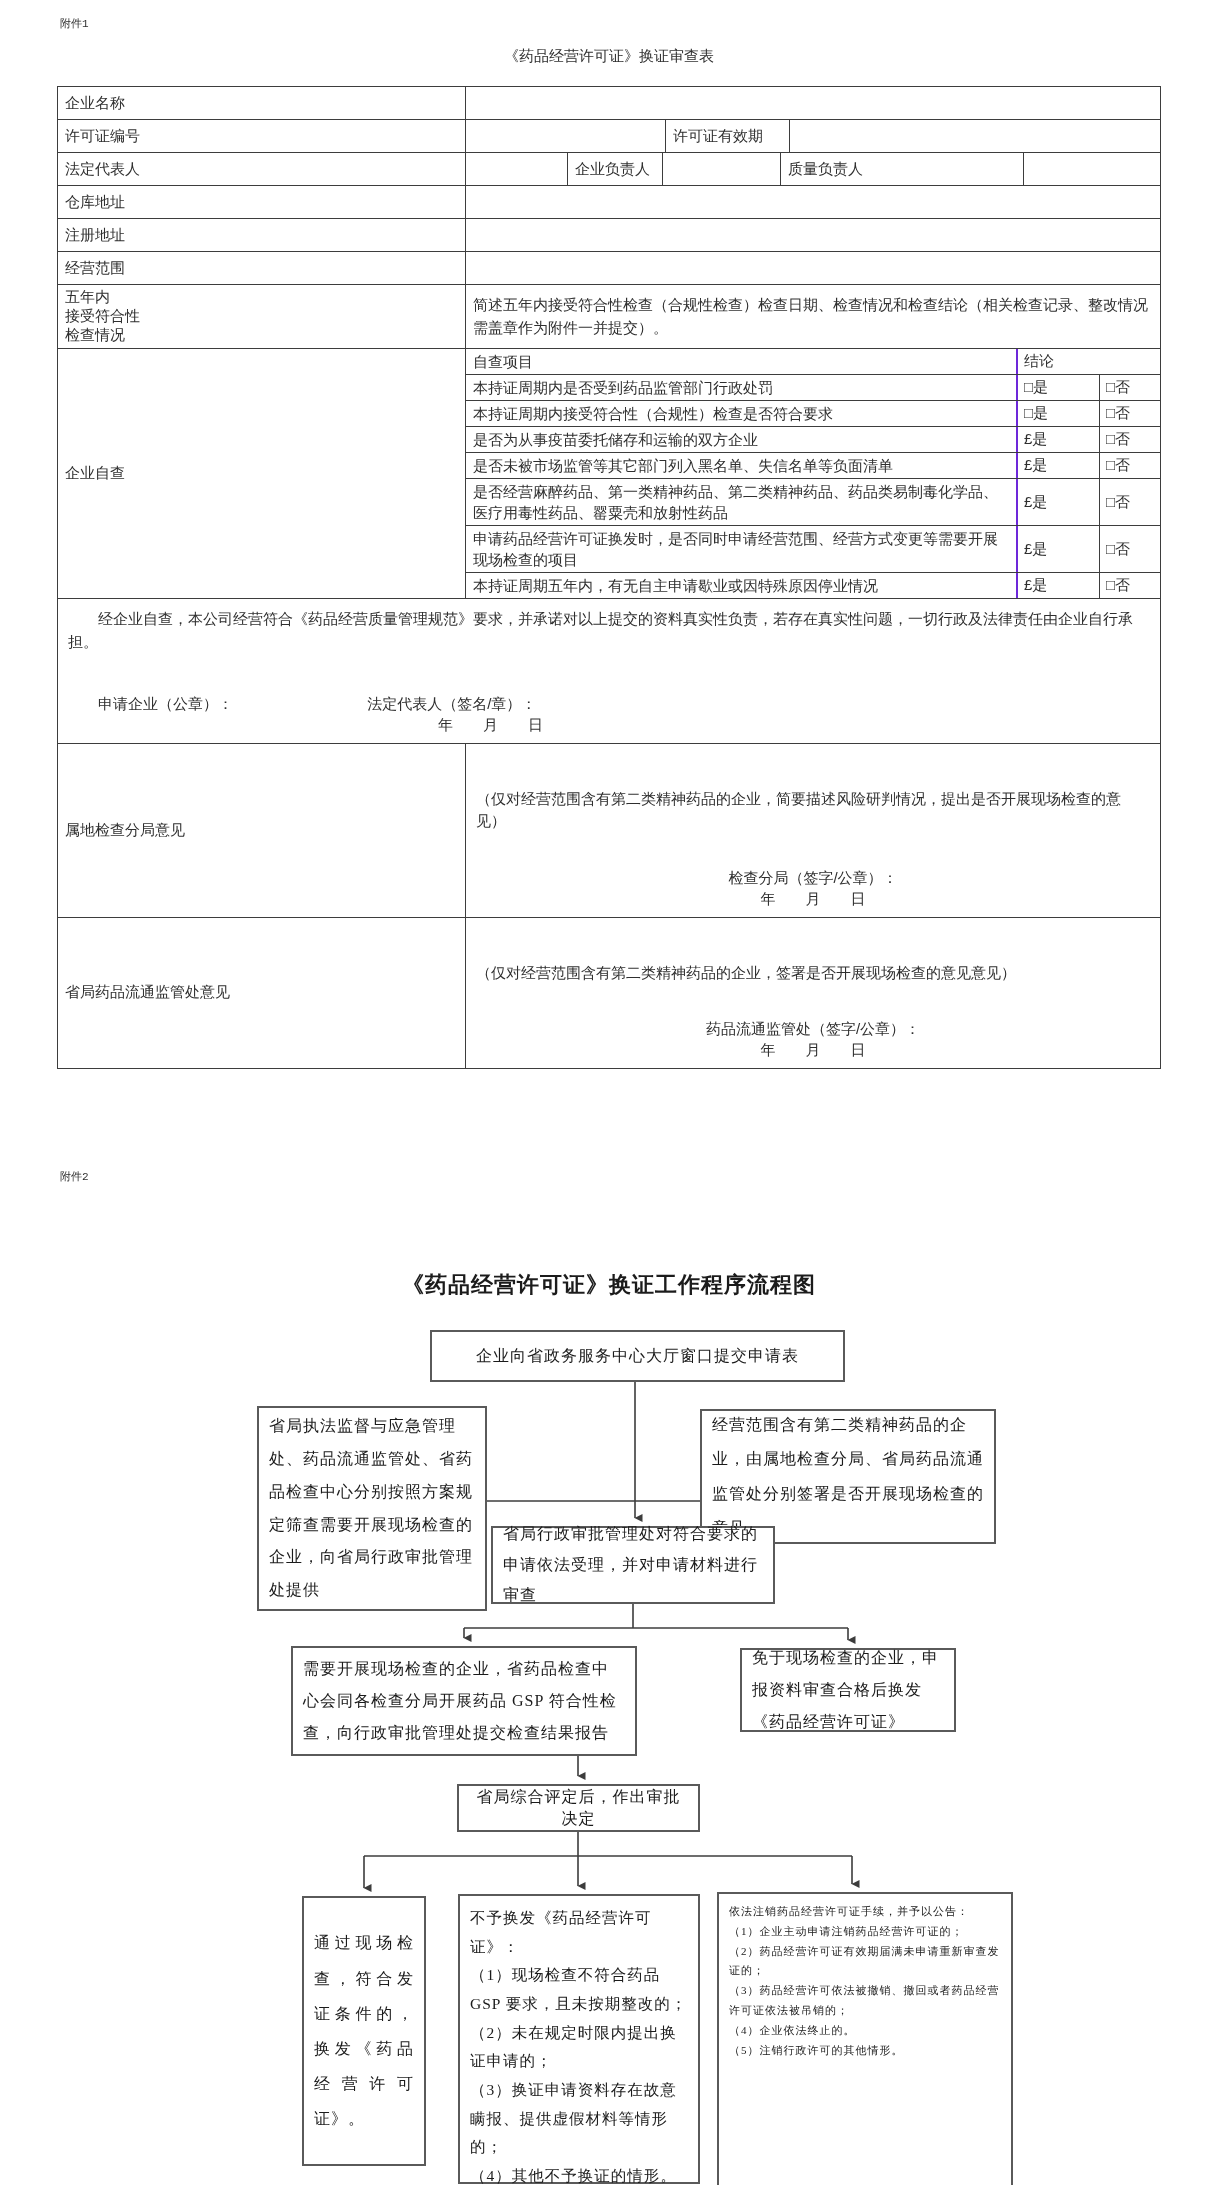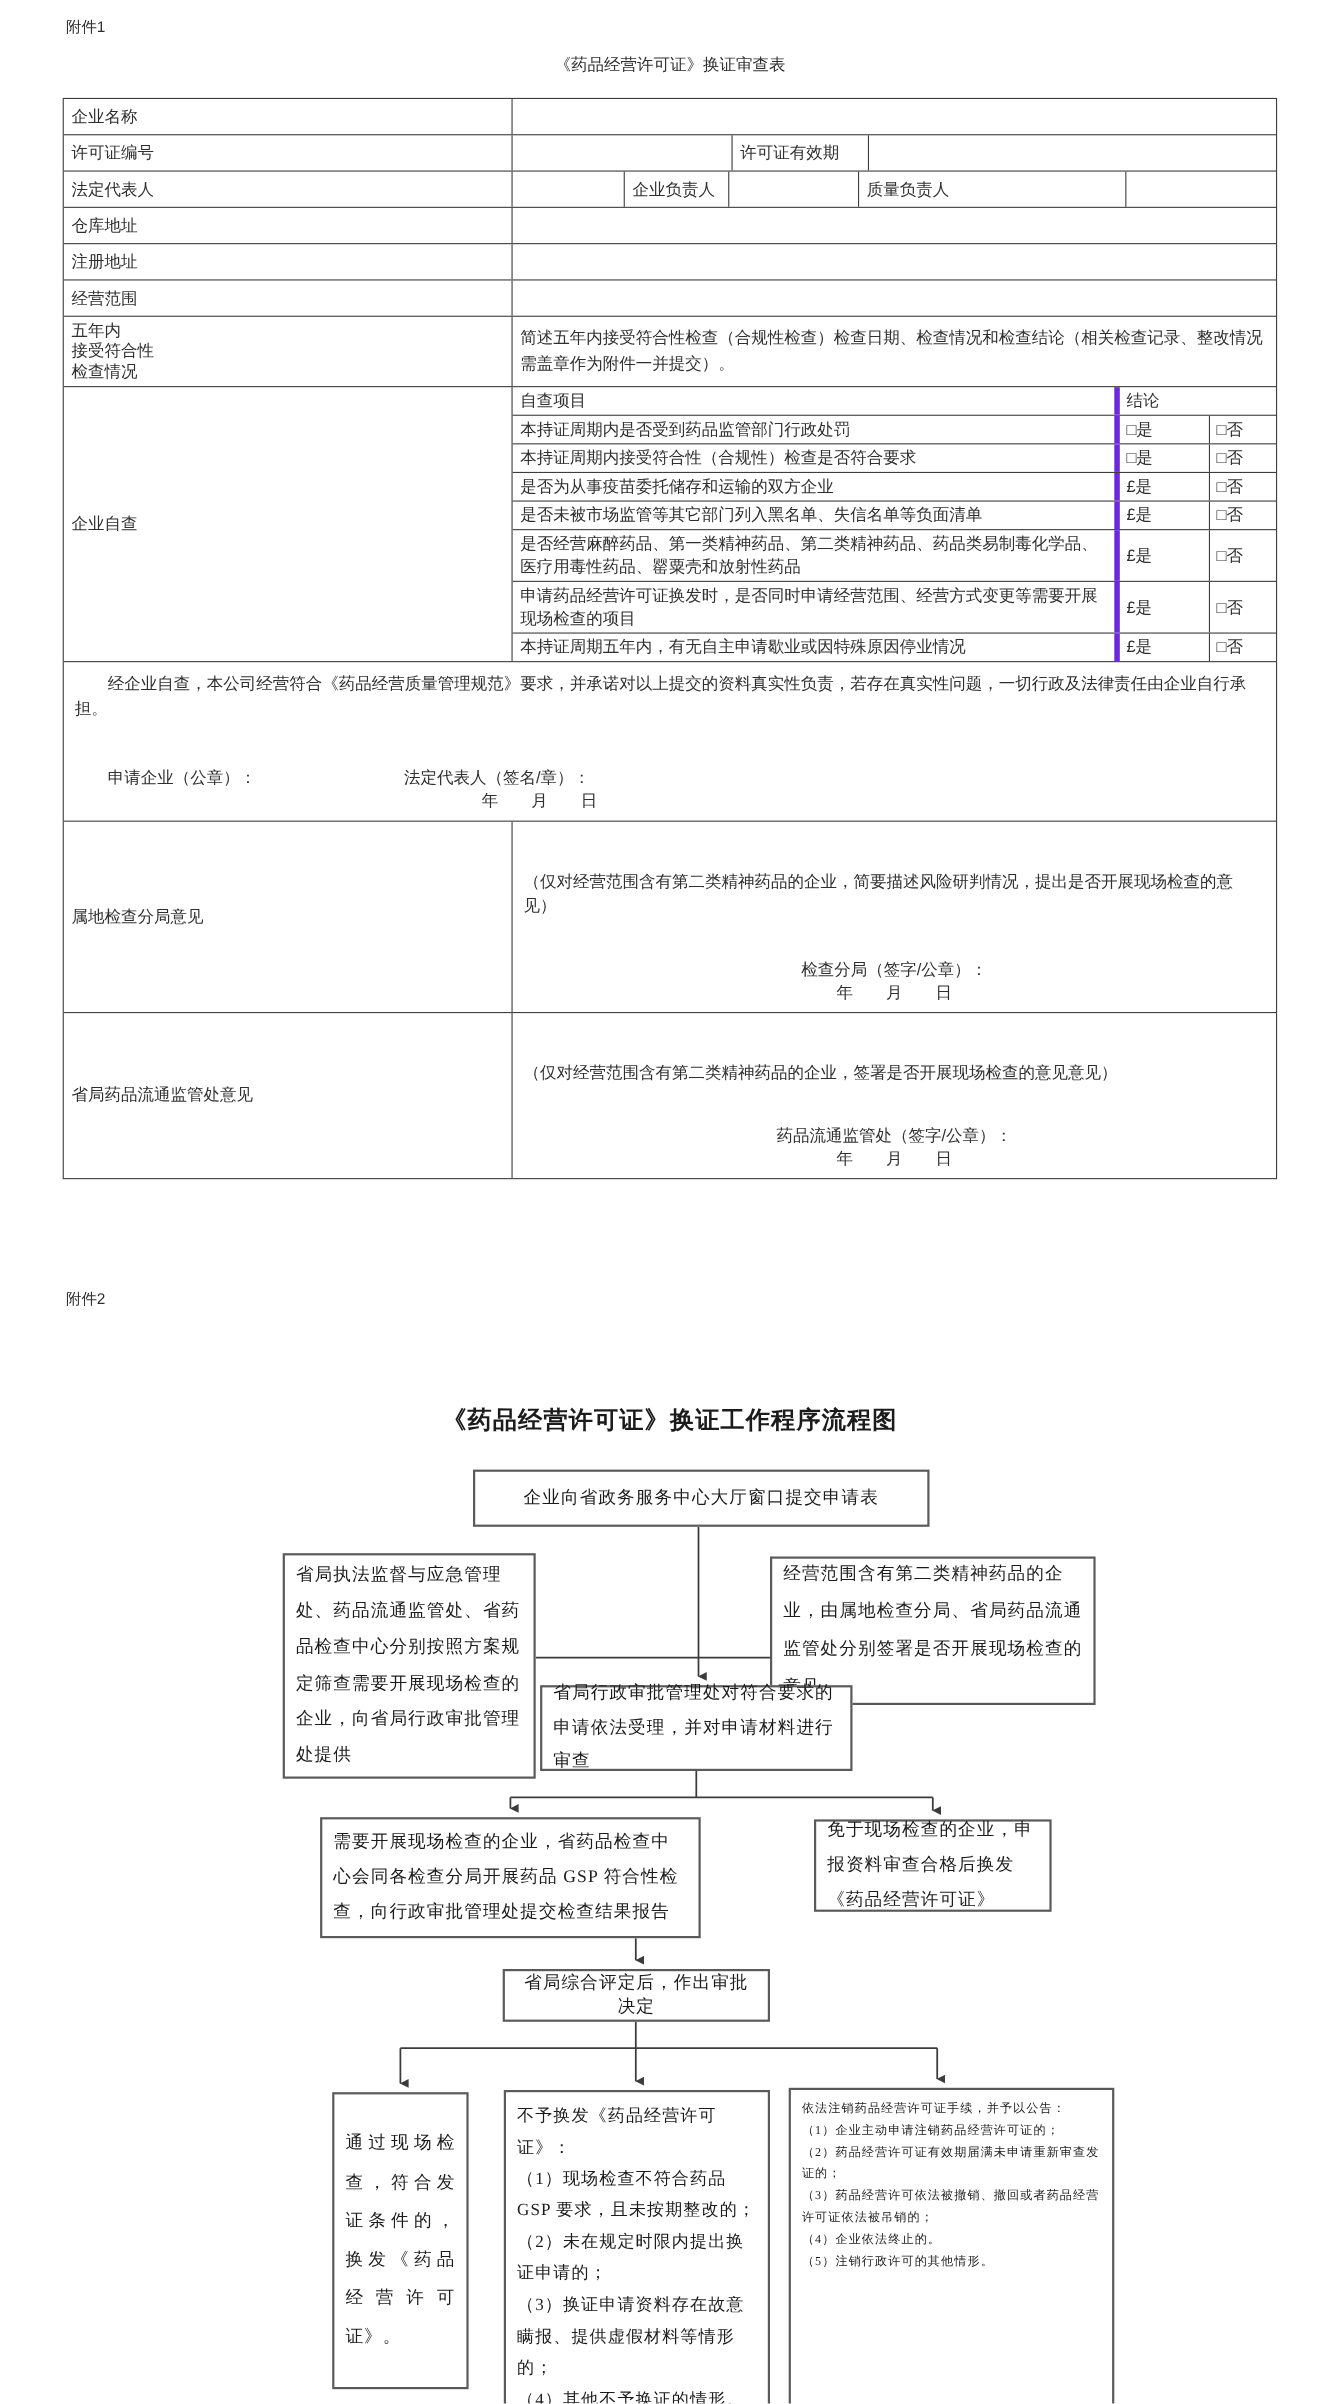--- a/index.html
+++ b/index.html
@@ -1,34 +1,34 @@
 <!DOCTYPE html>
 <html><head>
 <meta charset="utf-8">
 <style>
   html,body{margin:0;padding:0;background:#fff;}
   body{width:1218px;height:2185px;font-family:"Liberation Sans",sans-serif;color:#2f2f2f;position:relative;overflow:hidden;}
-  .att-label{font-size:14px;margin:16px 0 0 60px;}
+  .att-label{font-size:11px;margin:16px 0 0 60px;font-family:Liberation Mono, monospace;}
   .form-title{text-align:center;font-size:15px;margin:16px 0 20px 0;}
   
   .tbl{width:1102px;margin:0 auto;border:1px solid #3d3d3d;font-size:15px;}
   .tr{display:flex;border-bottom:1px solid #3d3d3d;}
   .tr:last-child{border-bottom:none;}
   .td{border-right:1px solid #3d3d3d;padding:3px 7px;display:flex;align-items:center;box-sizing:border-box;}
   .td.last{border-right:none;}
   .w-label{width:408px;flex:none;}
   .grow{flex:1;}
   .h32{min-height:32px;}
   .pre{white-space:pre-line;}
   .note{line-height:1.5;align-items:center;}
   
   .sc-right{flex:1;display:flex;flex-direction:column;}
   .sc-row{display:flex;border-bottom:1px solid #3d3d3d;}
   .sc-row:last-child{border-bottom:none;}
-  .sc-item{flex:1;border-right:5px solid #6d28d9;padding:2px 7px;display:flex;align-items:center;min-height:24px;line-height:1.4;box-sizing:border-box;}
+  .sc-item{flex:1;border-right:2px solid #6d28d9;padding:2px 7px;display:flex;align-items:center;min-height:24px;line-height:1.4;box-sizing:border-box;}
   .sc-yes{width:82px;flex:none;border-right:1px solid #3d3d3d;padding:2px 6px;display:flex;align-items:center;box-sizing:border-box;}
   .sc-no{width:60px;flex:none;padding:2px 6px;display:flex;align-items:center;box-sizing:border-box;}
   .sc-span{width:142px;flex:none;padding:2px 6px;display:flex;align-items:center;box-sizing:border-box;}
   
   .decl{display:block;padding:8px 10px;min-height:112px;box-sizing:border-box;}
   .decl p{margin:0;text-indent:2em;line-height:1.55;}
   .decl .sign-line{margin-top:41px;}
   .decl .sign-line .lbl1{margin-left:30px;}
   .decl .sign-line .lbl2{margin-left:130px;}
   .decl .date-line{margin-top:2px;margin-left:370px;}

